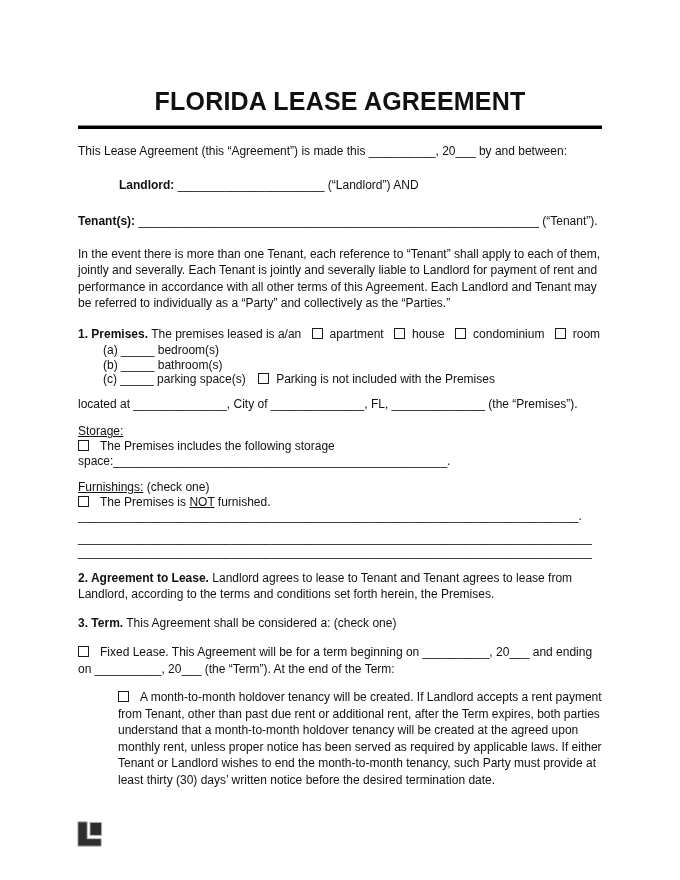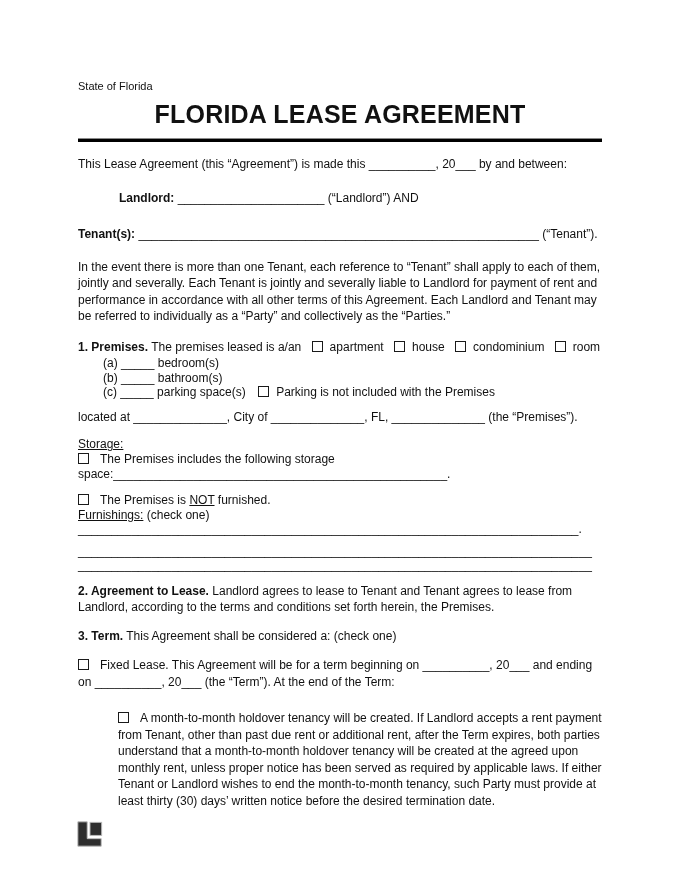--- a/index.html
+++ b/index.html
@@ -14,41 +14,40 @@
   .rule { height:3px; background:#000; border-top:1px solid #8a8a8a; margin-top:9px; }
   p, .para { margin:0; line-height:16.5px; }
   .mt14 { margin-top:14px; } .mt16 { margin-top:16px; } .mt17 { margin-top:17px;padding-left:41px; }
   .mt18 { margin-top:20px; } .mt12 { margin-top:12px; } .mt11 { margin-top:11px; }
   .mt9  { margin-top:9px; }  .mt8  { margin-top:8px; }
   .mt10 { margin-top:10px; } .mt13 { margin-top:13px; }
   .tight { line-height:15px; }
   .vtight { line-height:13.8px; }
   .items { padding-left:25px; line-height:14.6px; margin-top:1px; }
   .row2 { padding-left:16px; }
-  .indent-block { margin-left:40px; margin-top:20px; }
+  .indent-block { margin-left:40px; margin-top:12px; }
   .ul { text-decoration:underline; }
   b { font-weight:bold; }
   .cb {
     display:inline-block; width:9px; height:9px;
     border:1.4px solid #1a1a1a; background:#fff;
     vertical-align:-1px;
   }
   .cb.opt  { margin:0 7px 0 7px; }
   .cb.lead { margin-right:11px; }
   .cb.mid  { margin:0 7px 0 9px; }
   .blank { white-space:nowrap; }
   .logo { position:absolute; left:76px; top:820px; width:28px; height:28px; }
 </style>
 </head>
 <body>
 
 <div class="page">
   <div class="content">
 
-    <p class="state">State of Florida</p>
     <h1 class="title">FLORIDA LEASE AGREEMENT</h1>
     <div class="rule"></div>
 
     <p class="mt14">This Lease Agreement (this “Agreement”) is made this __________, 20___ by and between:</p>
 
     <p class="mt17">
       <b>Landlord:</b>
       <span class="blank">______________________</span>
       <span>(“Landlord”) AND</span>
     </p>
@@ -93,27 +92,27 @@
 
     <div class="mt12">
       <p class="tight"><span class="ul">Storage:</span></p>
       <p class="tight">
         <span class="cb lead"></span><span>The Premises includes the following storage space:</span><span class="blank">__________________________________________________.</span>
       </p>
     </div>
 
     <div class="mt11">
       <p class="tight">
+        <span class="ul">Furnishings:</span>
+        <span>(check one)</span>
+      </p>
+      <p class="tight">
         <span class="cb lead"></span><span>The Premises is</span>
         <span class="ul">NOT</span>
         <span>furnished.</span>
-      </p>
-      <p class="tight">
-        <span class="ul">Furnishings:</span>
-        <span>(check one)</span>
       </p>
       <p class="vtight"><span class="blank">___________________________________________________________________________.</span></p>
     </div>
 
     <div class="mt8">
       <p class="vtight"><span class="blank">_____________________________________________________________________________</span></p>
       <p class="vtight"><span class="blank">_____________________________________________________________________________</span></p>
     </div>
 
     <p class="mt10">

